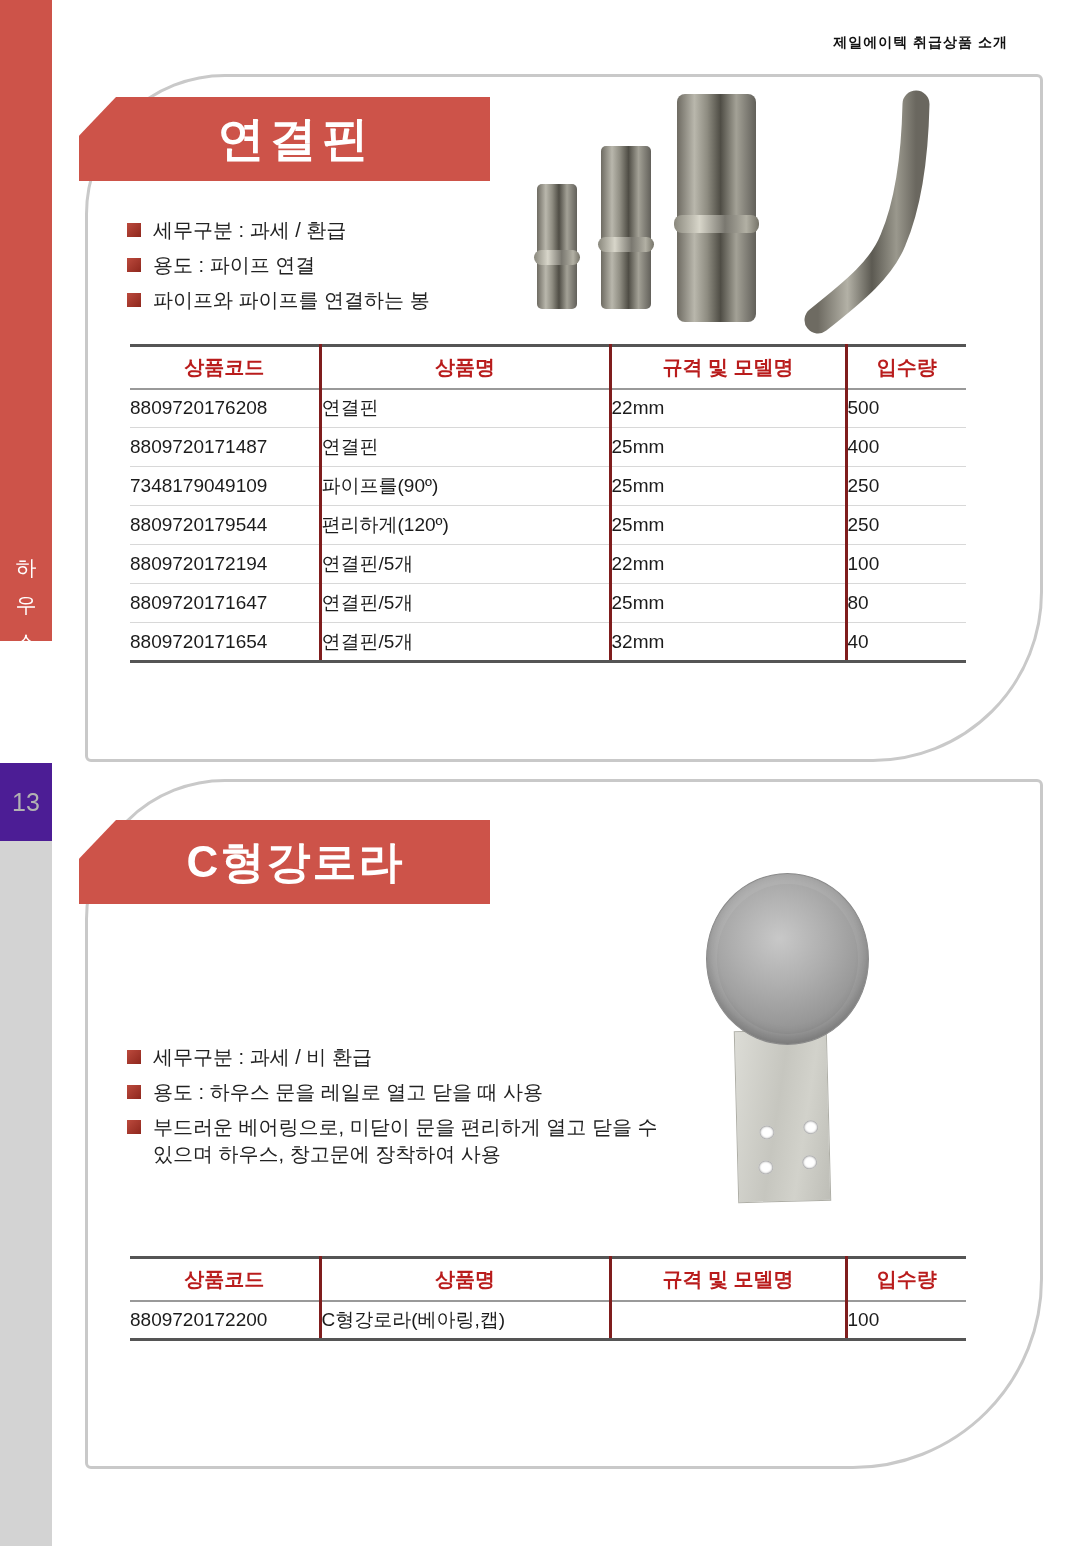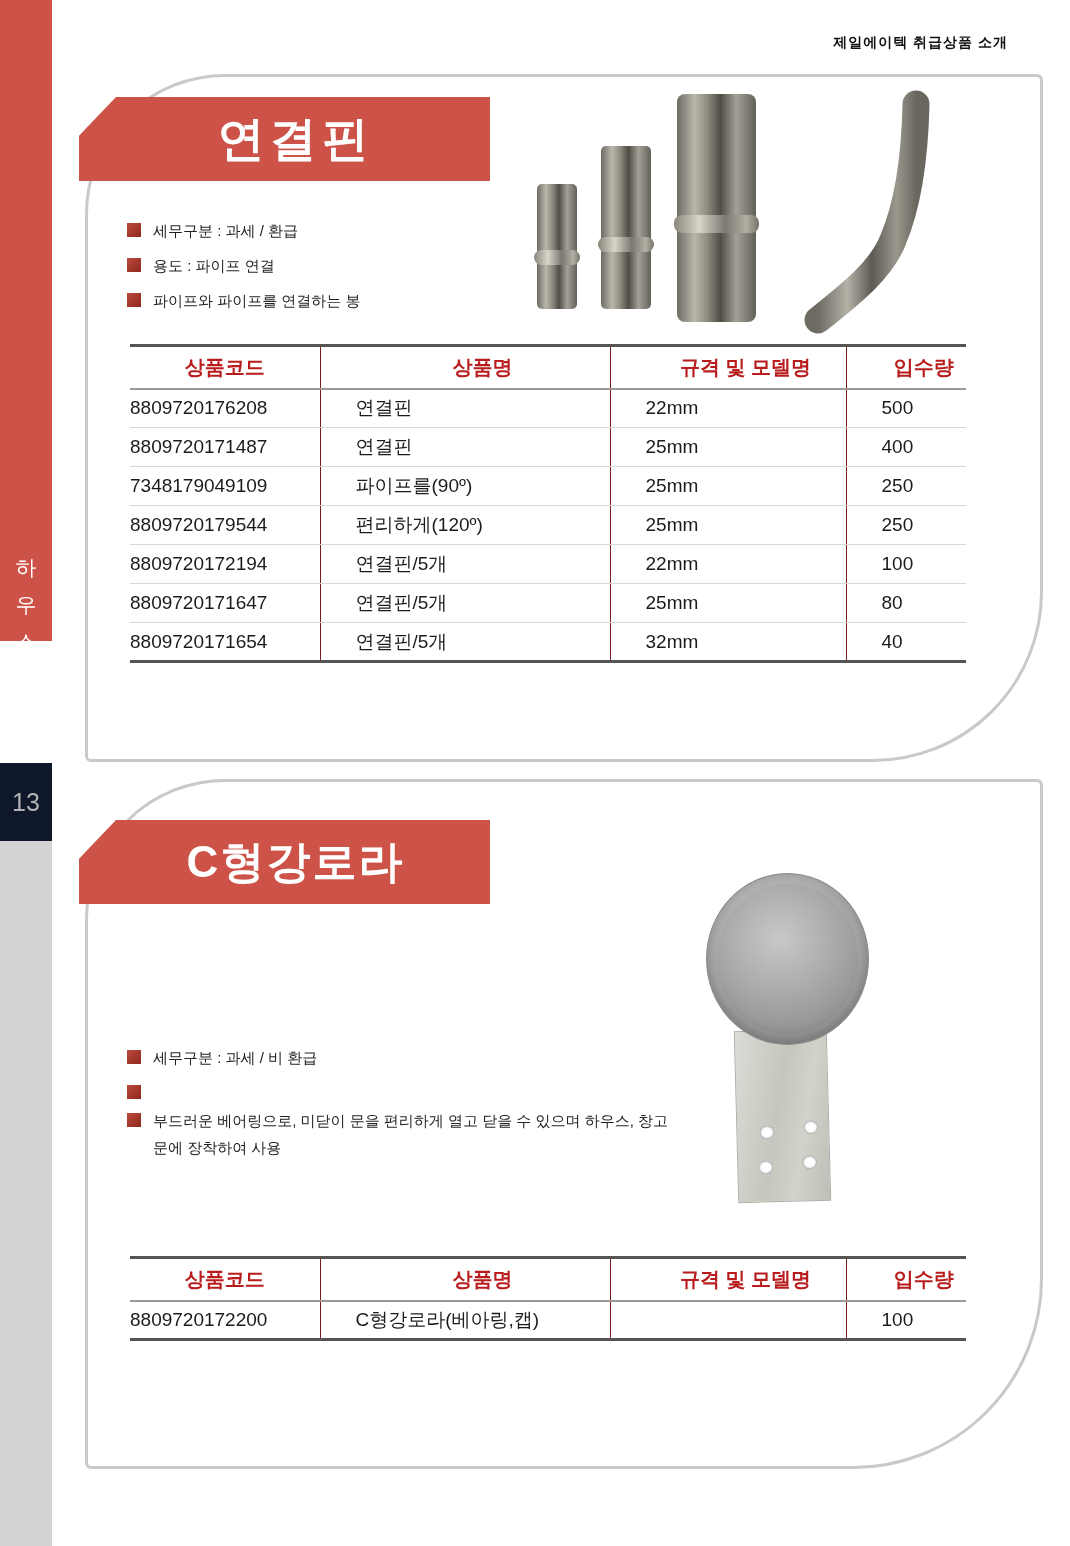--- a/index.html
+++ b/index.html
@@ -3,21 +3,21 @@
 <meta charset="utf-8">
 <style>
   * { margin:0; padding:0; box-sizing:border-box; }
   html,body { background:#ffffff; }
   body {
     width:1070px; height:1546px; position:relative; overflow:hidden;
     font-family:"Liberation Sans","DejaVu Sans",sans-serif;
   }
   
   .side-red   { position:absolute; left:0; top:0; width:52px; height:641px; background:#CD5349; }
-  .side-dark  { position:absolute; left:0; top:763px; width:52px; height:78px; background:#0f172a;
+  .side-dark  { position:absolute; left:0; top:763px; width:52px; height:78px; background:#4c1d95;
                 display:flex; align-items:center; justify-content:center;
                 color:#b2b2b2; font-size:25px; }
   .side-light { position:absolute; left:0; top:841px; width:52px; height:705px; background:#d3d3d3; }
   .vtext { word-break:break-all; text-align:center; }
   .side-red-text { position:absolute; top:549px; left:13px; width:26px;
                    font-size:21px; line-height:37px; color:#ffffff; }
   
   .header-note { position:absolute; top:34px; right:62px; font-size:14px; font-weight:bold;
                  color:#111111; letter-spacing:1px; }
   
@@ -28,31 +28,31 @@
   .banner { position:absolute; left:79px; width:411px; height:84px; background:#CD5349;
             clip-path:polygon(9% 0, 100% 0, 100% 100%, 0 100%, 0 46%);
             display:flex; align-items:center; justify-content:center;
             color:#ffffff; font-weight:bold; }
   .banner1 { top:97px;  font-size:47px; letter-spacing:5px; padding-left:22px; }
   .banner2 { top:820px; font-size:44px; letter-spacing:2px; padding-left:22px; }
   
   .bullets { position:absolute; display:flex; flex-direction:column; gap:8px; }
   .bullets1 { left:127px; top:217px; width:470px; }
   .bullets2 { left:127px; top:1044px; width:548px; }
-  .bullet-row { display:flex; align-items:flex-start; font-size:15px; color:#222222; line-height:27px; }
+  .bullet-row { display:flex; align-items:flex-start; font-size:20px; color:#222222; line-height:27px; }
   .bullet-sq { flex:0 0 14px; width:14px; height:14px; margin:6px 12px 0 0;
                background:linear-gradient(135deg,#bc4a3d,#8e271d); }
   
   .ptable { position:absolute; left:130px; width:836px; border-collapse:collapse; table-layout:fixed;
             border-top:3px solid #555555; }
   .ptable th { height:43px; font-size:20px; font-weight:bold; color:#b91c1c; text-align:center;
                border-bottom:2px solid #999999; }
   .ptable td { height:39px; font-size:19px; color:#1b1b1b; 
                border-bottom:1px solid #d8d8d8; }
-  .ptable th + th, .ptable td + td { border-left:1px solid #7f1d1d;padding-left:35px; }
+  .ptable th + th, .ptable td + td { border-left:3px solid #7f1d1d; }
   .ptable tbody tr:last-child td { border-bottom:3px solid #555555; }
   .table1 { top:344px; }
   .table2 { top:1256px; }
   
   .pin { position:absolute; border-radius:5px;
          background:linear-gradient(90deg,#6e6b62 0%,#b9b7ac 22%,#8f8d82 38%,#4f4d45 55%,#a3a196 75%,#62605a 100%); }
   .pin-small { left:537px; top:184px; width:40px; height:125px; }
   .pin-med   { left:601px; top:146px; width:50px; height:163px; }
   .pin-large { left:677px; top:94px;  width:79px; height:228px; border-radius:8px; }
   .collar { position:absolute; left:-3px; right:-3px; height:15px; border-radius:8px;
@@ -200,20 +200,21 @@
   <span>C형강로라</span>
 </div>
 
 <div class="bullets bullets2">
   <div class="bullet-row">
     <span class="bullet-sq"></span>
     <span>세무구분 : 과세 / 비 환급</span>
   </div>
   <div class="bullet-row">
     <span class="bullet-sq"></span>
+    <span>용도 : 하우스 문을 레일로 열고 닫을 때 사용</span>
   </div>
   <div class="bullet-row">
     <span class="bullet-sq"></span>
     <span>부드러운 베어링으로, 미닫이 문을 편리하게 열고 닫을 수 있으며 하우스, 창고문에 장착하여 사용</span>
   </div>
 </div>
 
 <div class="roller-bracket">
   <div class="hole hole1"></div>
   <div class="hole hole2"></div>

